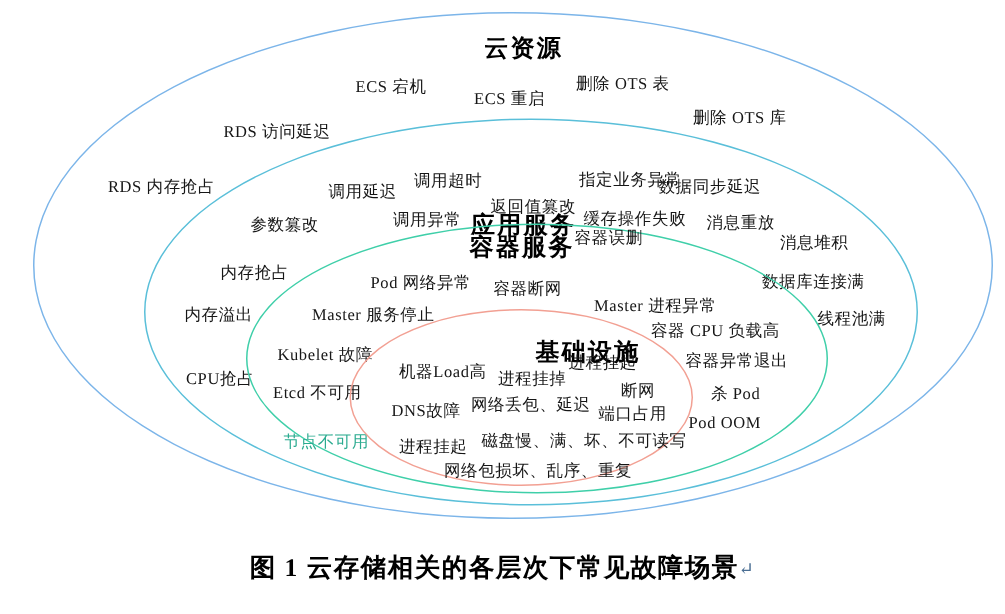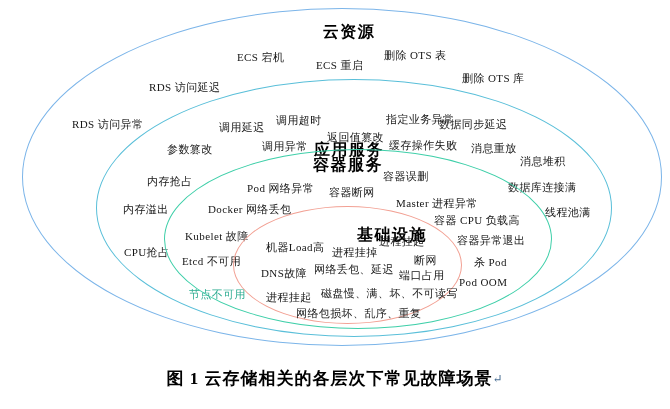--- a/index.html
+++ b/index.html
@@ -31,45 +31,45 @@
 
 <div class="screen">
   <div id="diagram">
       <div class="ellipse" style="left: 22px; top: 8px; width: 640px; height: 338px; border-color: rgb(124, 181, 233);"></div>
       <div class="layer-title" style="left: 349px; top: 22px;">云资源</div>
       <span class="flabel" style="left: 237px; top: 50px;">ECS 宕机</span>
       <span class="flabel" style="left: 316px; top: 58px;">ECS 重启</span>
       <span class="flabel" style="left: 384px; top: 48px;">删除 OTS 表</span>
       <span class="flabel" style="left: 462px; top: 71px;">删除 OTS 库</span>
       <span class="flabel" style="left: 149px; top: 80px;">RDS 访问延迟</span>
-      <span class="flabel" style="left: 72px; top: 117px;">RDS 访问异常</span>
+      <span class="flabel" style="left: 72px; top: 117px;">RDS 内存抢占</span>
       <div class="ellipse" style="left: 96px; top: 79px; width: 516px; height: 258px; border-color: rgb(90, 191, 217);"></div>
       <div class="layer-title" style="left: 349px; top: 92px; margin-top: 48px;">应用服务</div>
       <span class="flabel" style="left: 219px; top: 120px;">调用延迟</span>
       <span class="flabel" style="left: 276px; top: 113px;">调用超时</span>
       <span class="flabel" style="left: 386px; top: 112px;">指定业务异常</span>
       <span class="flabel" style="left: 439px; top: 117px;">数据同步延迟</span>
       <span class="flabel" style="left: 327px; top: 130px;">返回值篡改</span>
       <span class="flabel" style="left: 262px; top: 139px;">调用异常</span>
       <span class="flabel" style="left: 389px; top: 138px;">缓存操作失败</span>
       <span class="flabel" style="left: 471px; top: 141px;">消息重放</span>
       <span class="flabel" style="left: 167px; top: 142px;">参数篡改</span>
       <span class="flabel" style="left: 520px; top: 154px;">消息堆积</span>
       <span class="flabel" style="left: 508px; top: 180px;">数据库连接满</span>
       <span class="flabel" style="left: 545px; top: 205px;">线程池满</span>
       <span class="flabel" style="left: 147px; top: 174px;">内存抢占</span>
       <span class="flabel" style="left: 123px; top: 202px;">内存溢出</span>
       <span class="flabel" style="left: 124px; top: 245px;">CPU抢占</span>
       <div class="ellipse" style="left: 164px; top: 149px; width: 388px; height: 180px; border-color: rgb(63, 207, 169);"></div>
       <div class="layer-title" style="left: 348px; top: 155px;">容器服务</div>
       <span class="flabel" style="left: 247px; top: 181px;">Pod 网络异常</span>
-      <span class="flabel" style="left: 383px; top: 169px; font-family: Liberation Serif, serif;">容器误删</span>
+      <span class="flabel" style="left: 383px; top: 151px; font-family: Liberation Serif, serif;">容器误删</span>
       <span class="flabel" style="left: 329px; top: 185px;">容器断网</span>
       <span class="flabel" style="left: 396px; top: 196px;">Master 进程异常</span>
-      <span class="flabel" style="left: 208px; top: 202px;">Docker 网络丢包</span>
+      <span class="flabel" style="left: 208px; top: 202px;">Master 服务停止</span>
       <span class="flabel" style="left: 185px; top: 229px;">Kubelet 故障</span>
       <span class="flabel" style="left: 182px; top: 254px;">Etcd 不可用</span>
       <span class="flabel" style="left: 434px; top: 213px;">容器 CPU 负载高</span>
       <span class="flabel" style="left: 457px; top: 233px;">容器异常退出</span>
       <span class="flabel" style="left: 474px; top: 255px;">杀 Pod</span>
       <span class="flabel" style="left: 459px; top: 276px;">Pod OOM</span>
       <span class="flabel" style="left: 189px; top: 287px; color: rgb(43, 171, 144);">节点不可用</span>
       <div class="ellipse" style="left: 233px; top: 206px; width: 229px; height: 118px; border-color: rgb(242, 160, 147);"></div>
       <div class="layer-title" style="left: 348px; top: 225px; margin-left: 44px;">基础设施</div>
       <span class="flabel" style="left: 266px; top: 240px;">机器Load高</span>

